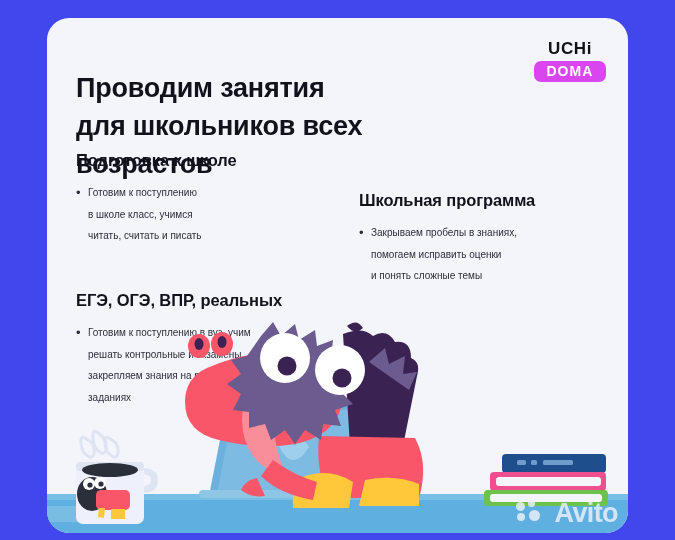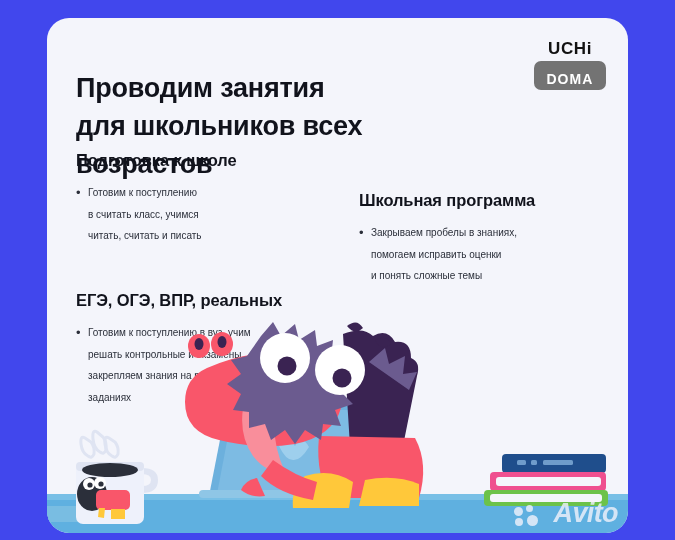--- a/index.html
+++ b/index.html
@@ -17,22 +17,22 @@
     background:#f4f5fb;border-radius:22px;overflow:hidden;
   }
 
   
   .logo{position:absolute;right:22px;top:22px;width:72px;text-align:center;}
   .logo-word{
     font-size:17px;font-weight:700;color:#121212;letter-spacing:.6px;
     line-height:18px;
   }
   .logo-pill{
-    margin-top:3px;background:#737373;border-radius:7px;
-    padding:11px 0 4px 0;
+    margin-top:3px;background:#d946ef;border-radius:7px;
+    padding:3px 0 4px 0;
     font-size:14px;font-weight:700;color:#ffffff;letter-spacing:1.1px;
     line-height:14px;
   }
 
   
   .headline{
     position:absolute;left:29px;top:22px;width:420px;
     font-size:27px;font-weight:700;color:#11131c;
     line-height:38px;letter-spacing:-.2px;margin-top:29px;
   }
@@ -57,23 +57,22 @@
     font-size:10px;color:#2b2f3a;line-height:21.5px;
   }
 
   
   .illus{position:absolute;left:0;bottom:0;width:581px;height:215px;}
   .illus svg{display:block;width:100%;height:100%;}
 
   
   .avito{
     position:absolute;right:10px;bottom:6px;
-    display:flex;align-items:flex-end;gap:13px;
+    display:flex;align-items:flex-start;gap:13px;
     opacity:.82;
-    font-style:italic;
   }
   .avito-dots{position:relative;width:26px;height:22px;}
   .avito-dots i{position:absolute;border-radius:50%;background:#eef1fb;display:block;}
   .avito-d1{width:9px;height:9px;left:0;top:2px;}
   .avito-d2{width:7px;height:7px;left:12px;top:0px;}
   .avito-d3{width:8px;height:8px;left:1px;top:13px;}
   .avito-d4{width:11px;height:11px;left:13px;top:10px;}
   .avito-word{
     font-size:27px;font-weight:700;color:#eef1fb;letter-spacing:-.6px;
     line-height:27px;
@@ -95,21 +94,21 @@
       <span class="l1">Проводим занятия</span>
       <span class="l2">для школьников всех возрастов</span>
     </h1>
 
     <div class="sec sec-a">
       <div class="sec-h">Подготовка к школе</div>
       <div class="bullet">
         <span class="dot">•</span>
         <span class="btext">
           <span>Готовим к поступлению</span><br>
-          <span>в считать класс, учимся</span><br>
+          <span>в школе класс, учимся</span><br>
           <span>читать, считать и писать</span>
         </span>
       </div>
     </div>
 
     <div class="sec sec-b">
       <div class="sec-h">Школьная программа</div>
       <div class="bullet">
         <span class="dot">•</span>
         <span class="btext">

